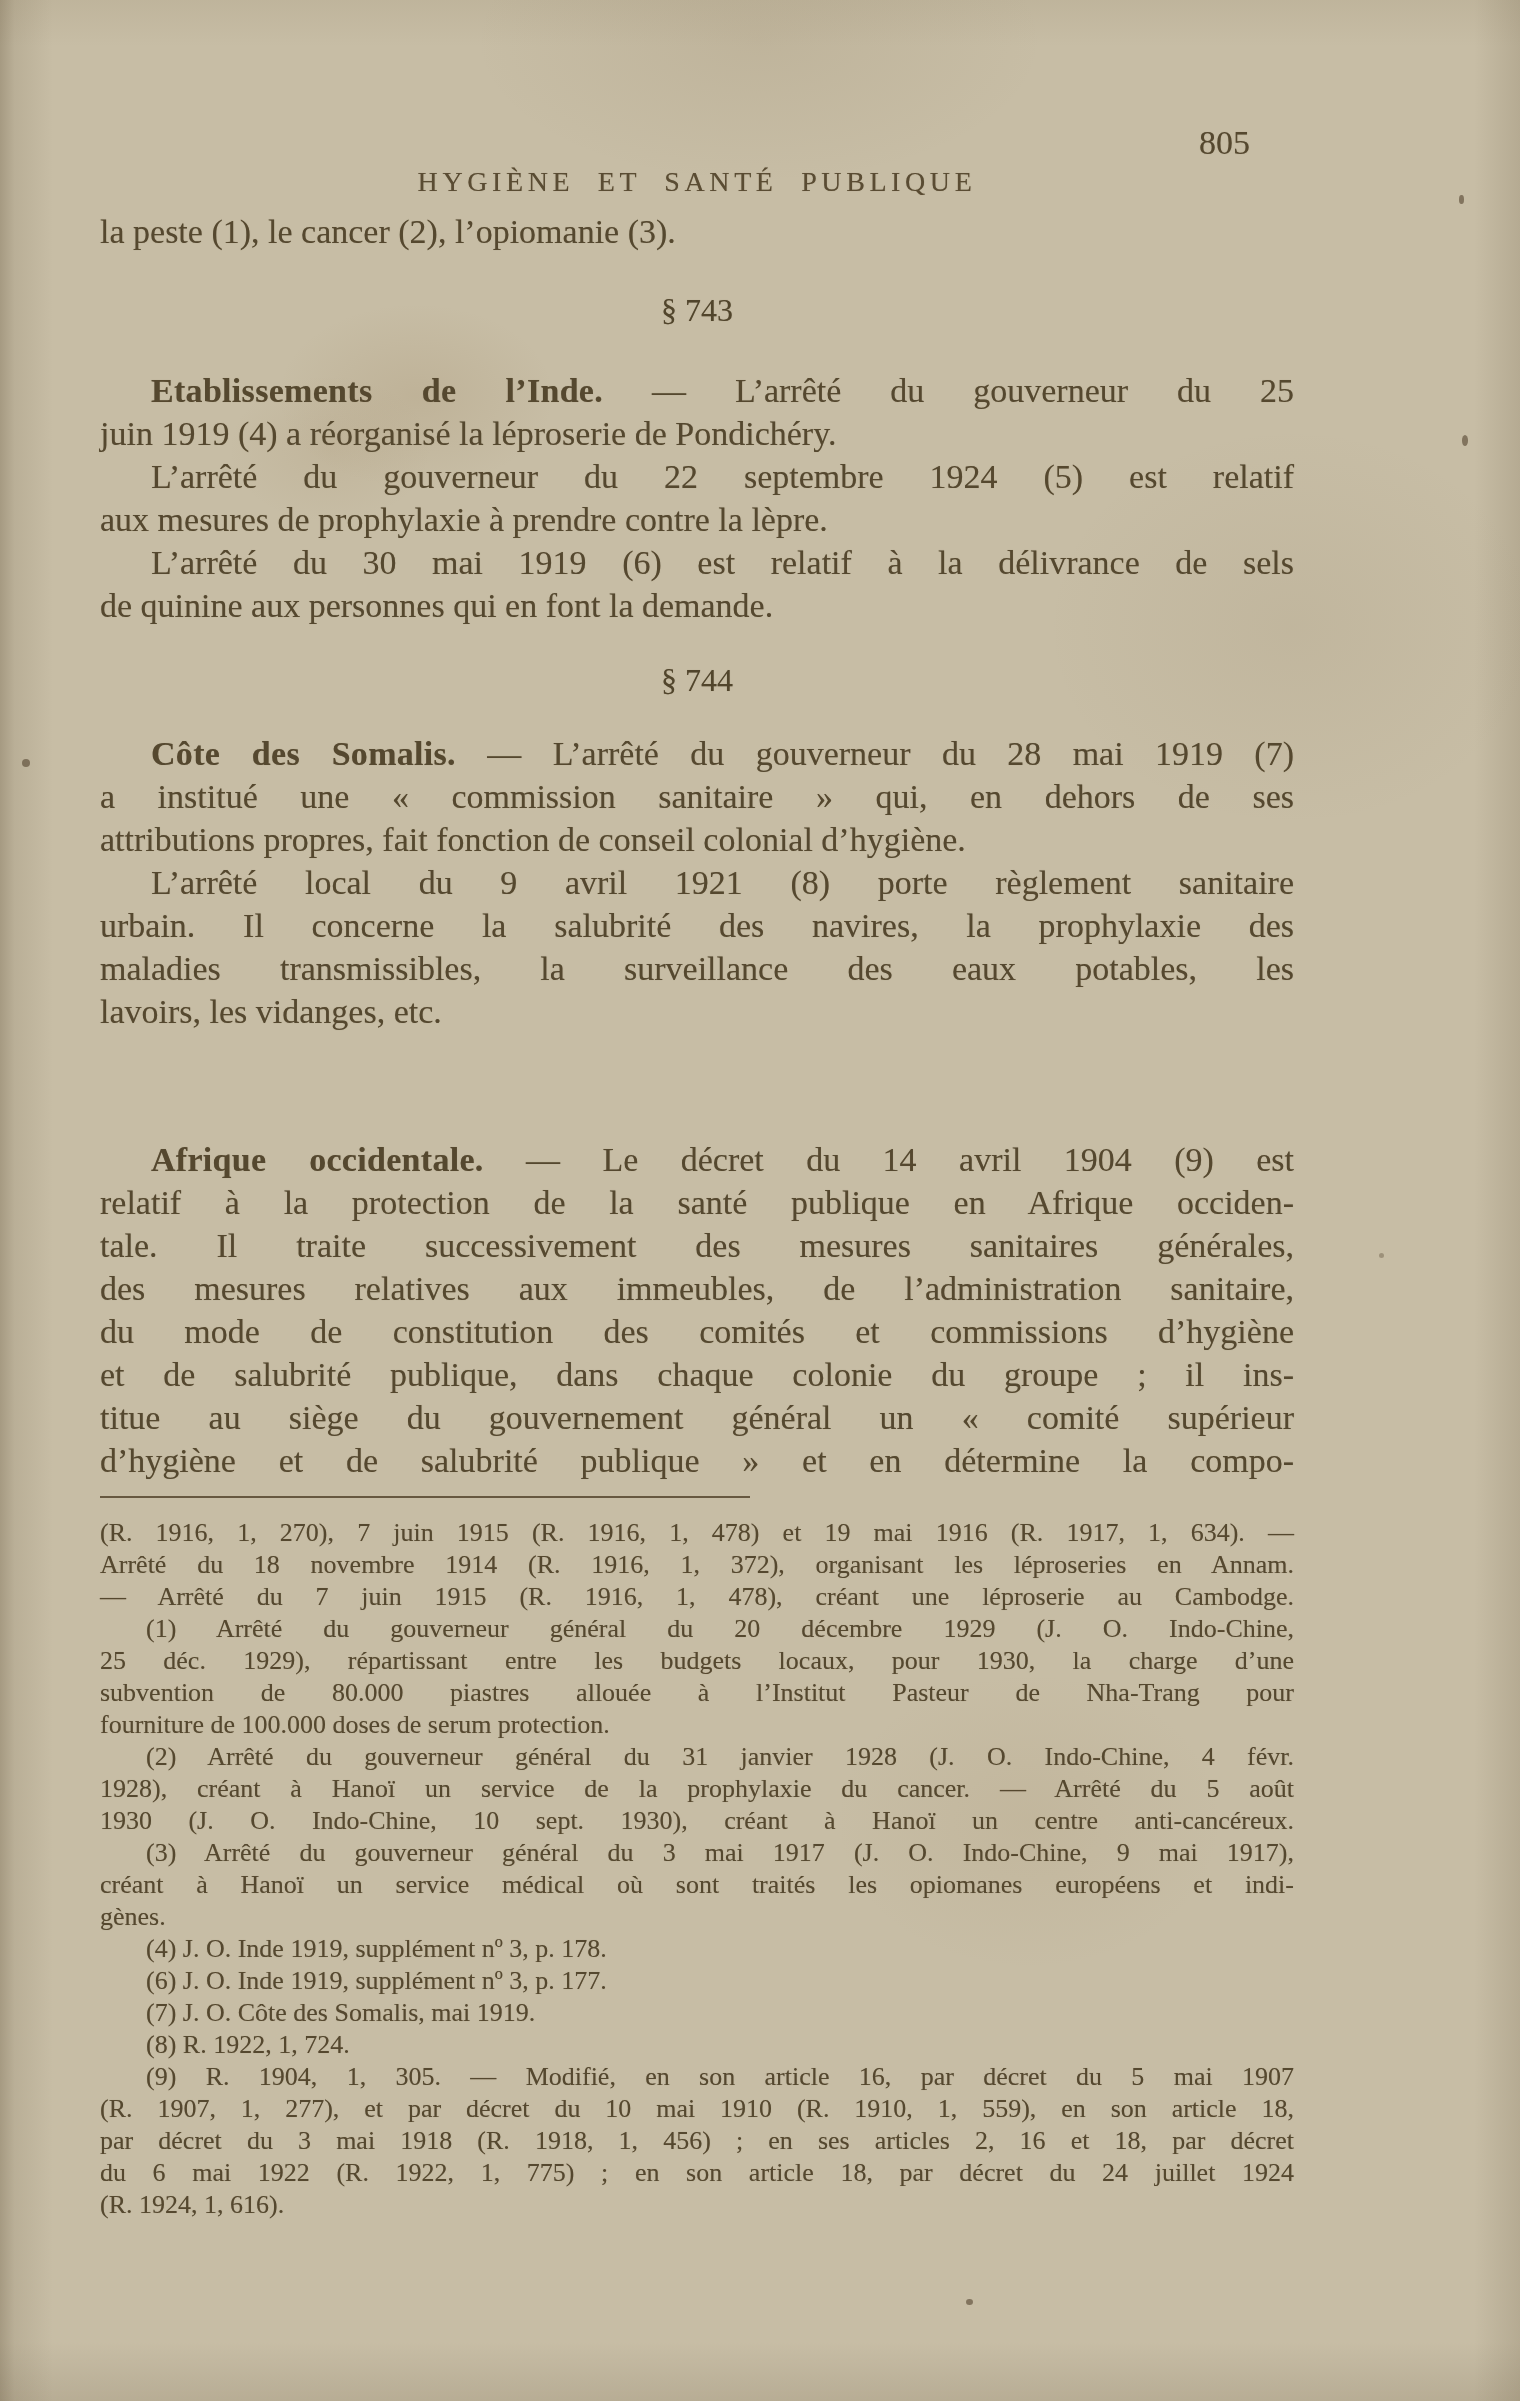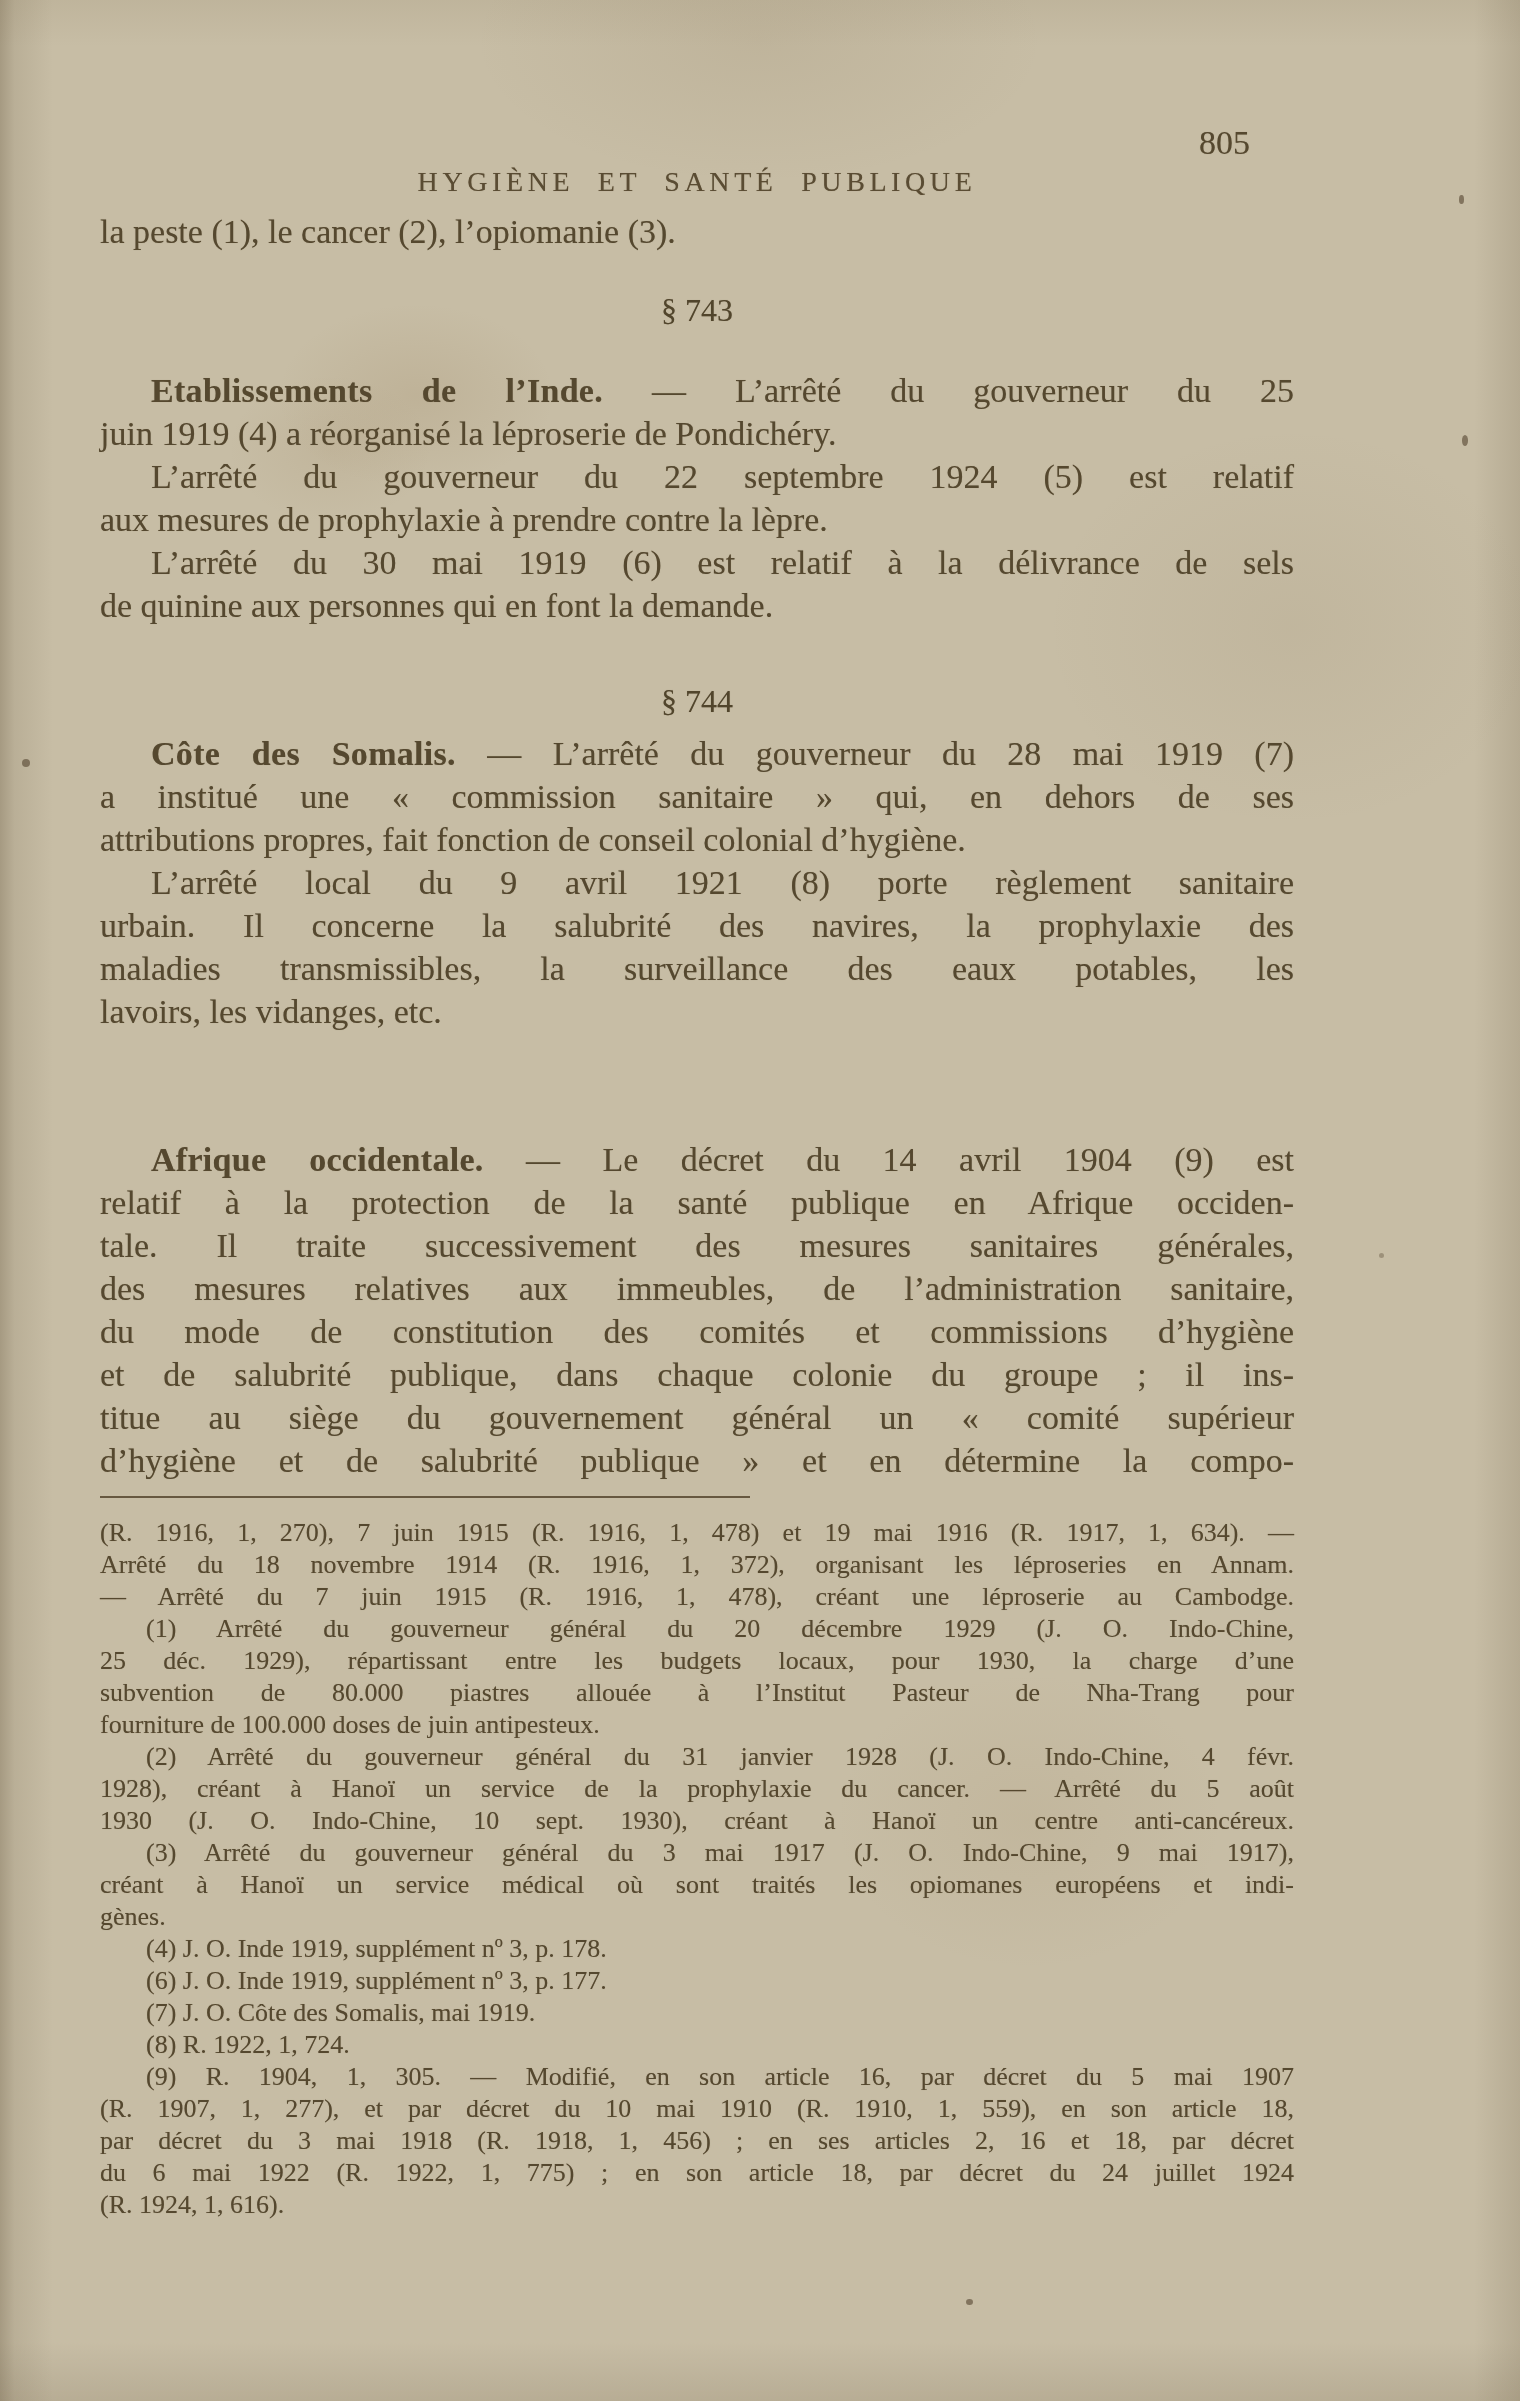--- a/index.html
+++ b/index.html
@@ -81,21 +81,21 @@
   </div>
   <div class="tb" style="top:369px">
     <div class="line ind"><span class="lead">Etablissements de l’Inde.</span><span> — L’arrêté du gouverneur du 25</span></div>
     <div class="line end">juin 1919 (4) a réorganisé la léproserie de Pondichéry.</div>
     <div class="line ind">L’arrêté du gouverneur du 22 septembre 1924 (5) est relatif</div>
     <div class="line end">aux mesures de prophylaxie à prendre contre la lèpre.</div>
     <div class="line ind">L’arrêté du 30 mai 1919 (6) est relatif à la délivrance de sels</div>
     <div class="line end">de quinine aux personnes qui en font la demande.</div>
   </div>
 
-  <div class="tb" style="top:680px">
+  <div class="tb" style="top:659px">
     <div class="line secmark">§ 744</div>
   </div>
   <div class="tb" style="top:732px">
     <div class="line ind"><span class="lead">Côte des Somalis.</span><span> — L’arrêté du gouverneur du 28 mai 1919 (7)</span></div>
     <div class="line">a institué une « commission sanitaire » qui, en dehors de ses</div>
     <div class="line end">attributions propres, fait fonction de conseil colonial d’hygiène.</div>
     <div class="line ind">L’arrêté local du 9 avril 1921 (8) porte règlement sanitaire</div>
     <div class="line">urbain. Il concerne la salubrité des navires, la prophylaxie des</div>
     <div class="line">maladies transmissibles, la surveillance des eaux potables, les</div>
     <div class="line end">lavoirs, les vidanges, etc.</div>
@@ -114,21 +114,21 @@
 
   <div class="fnrule"></div>
 
   <div class="tb" style="top:1517px">
     <div class="fn">(R. 1916, 1, 270), 7 juin 1915 (R. 1916, 1, 478) et 19 mai 1916 (R. 1917, 1, 634). —</div>
     <div class="fn">Arrêté du 18 novembre 1914 (R. 1916, 1, 372), organisant les léproseries en Annam.</div>
     <div class="fn">— Arrêté du 7 juin 1915 (R. 1916, 1, 478), créant une léproserie au Cambodge.</div>
     <div class="fn ind">(1) Arrêté du gouverneur général du 20 décembre 1929 (J. O. Indo-Chine,</div>
     <div class="fn">25 déc. 1929), répartissant entre les budgets locaux, pour 1930, la charge d’une</div>
     <div class="fn">subvention de 80.000 piastres allouée à l’Institut Pasteur de Nha-Trang pour</div>
-    <div class="fn end">fourniture de 100.000 doses de juin antipesteux.</div>
+    <div class="fn end">fourniture de 100.000 doses de serum protection.</div>
     <div class="fn ind">(2) Arrêté du gouverneur général du 31 janvier 1928 (J. O. Indo-Chine, 4 févr.</div>
     <div class="fn">1928), créant à Hanoï un service de la prophylaxie du cancer. — Arrêté du 5 août</div>
     <div class="fn">1930 (J. O. Indo-Chine, 10 sept. 1930), créant à Hanoï un centre anti-cancéreux.</div>
     <div class="fn ind">(3) Arrêté du gouverneur général du 3 mai 1917 (J. O. Indo-Chine, 9 mai 1917),</div>
     <div class="fn">créant à Hanoï un service médical où sont traités les opiomanes européens et indi-</div>
     <div class="fn end">gènes.</div>
     <div class="fn ind end">(4) J. O. Inde 1919, supplément nº 3, p. 178.</div>
     <div class="fn ind end">(6) J. O. Inde 1919, supplément nº 3, p. 177.</div>
     <div class="fn ind end">(7) J. O. Côte des Somalis, mai 1919.</div>
     <div class="fn ind end">(8) R. 1922, 1, 724.</div>

